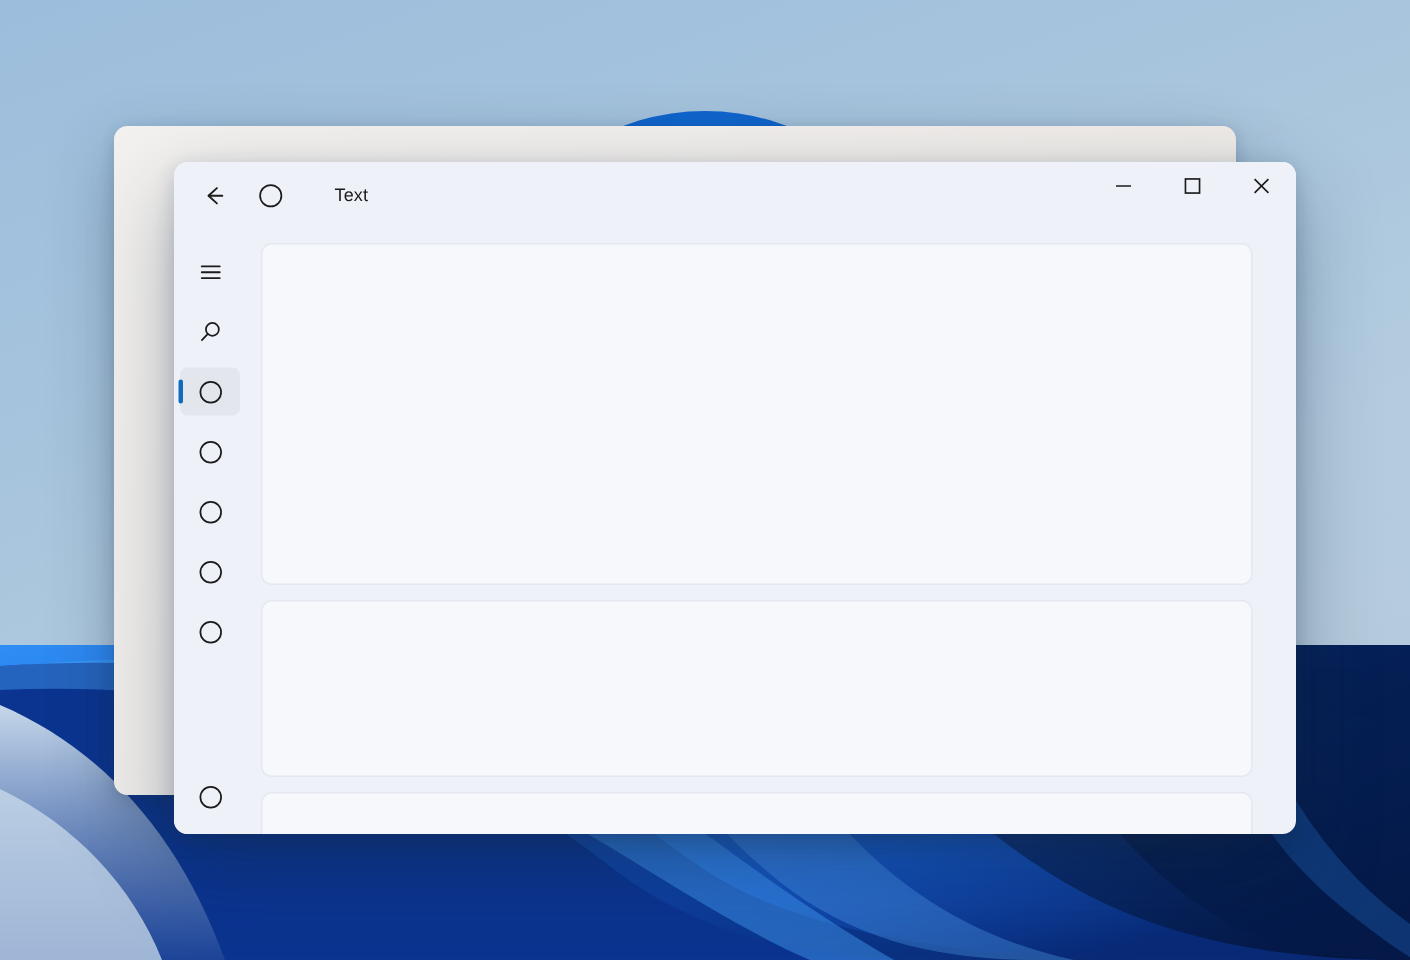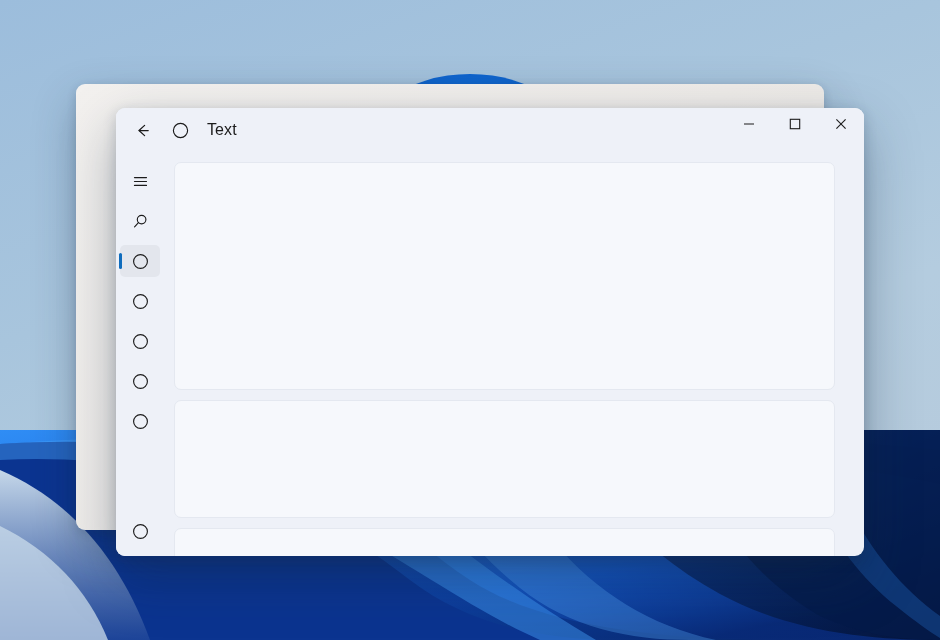--- a/index.html
+++ b/index.html
@@ -87,22 +87,22 @@
     display: flex; align-items: center; justify-content: center;
     border-radius: 5px;
     cursor: pointer;
   }
   .tb-icon {
     width: 30px; height: 30px;
     margin-left: 8px;
     display: flex; align-items: center; justify-content: center;
   }
   .tb-title {
-    margin-left: 12px;
-    font-size: 16px;
+    margin-left: 28px;
+    font-size: 12px;
     color: #1b1b1b;
     letter-spacing: 0.1px;
   }
   .tb-spacer { flex: 1 1 auto; }
 
   .wincontrols { display: flex; height: 44px; margin-top: -4px; }
   .wc {
     width: 46px;
     height: 36px;
     display: flex;

